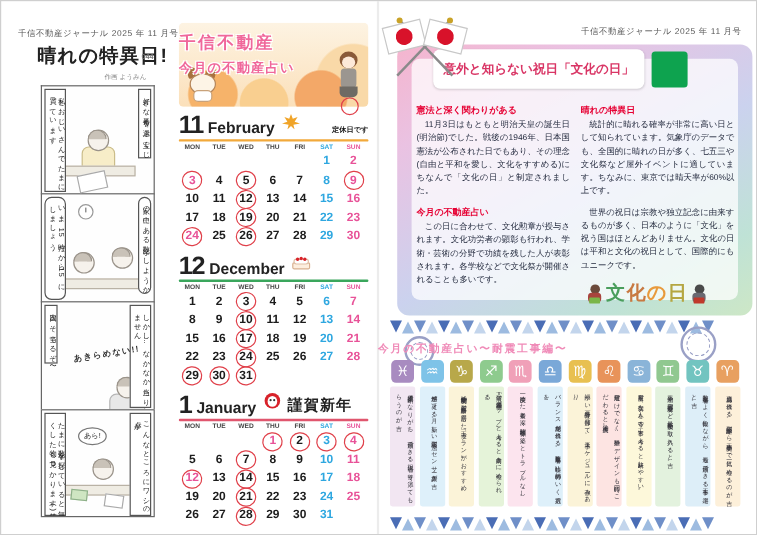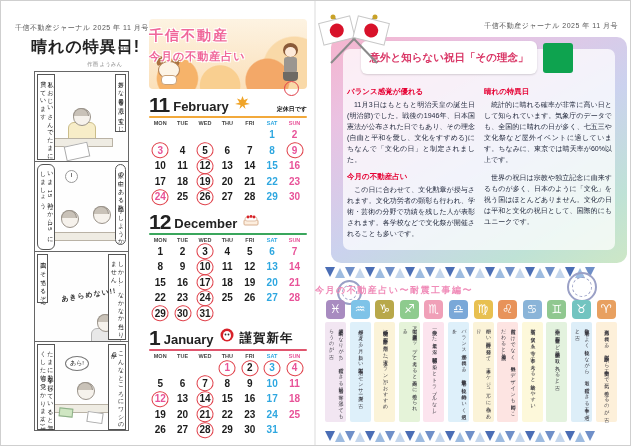--- a/index.html
+++ b/index.html
@@ -369,37 +369,50 @@
         </g>
       <g transform="rotate(14 52 24)">
           <rect x="38" y="12" width="32" height="22" fill="#fff" stroke="#c8c8c8"></rect>
           <circle cx="54" cy="23" r="7" fill="#d8122a"></circle>
         </g>
     </svg>
   </div>
 
   <div class="art-panel">
     <div class="art-inner"></div>
-    <div class="art-title" id="artTitle" style="color: rgb(217, 53, 101);">意外と知らない祝日「その理念」</div>
+    <div class="art-title" id="artTitle" style="color: rgb(217, 53, 101);">意外と知らない祝日「文化の日」</div>
     <div class="green-block" id="greenBlock" style="background: rgb(14, 163, 79);"></div>
     <div class="art-cols">
       <div class="art-col">
-        <p class="sec-h hred" style="color: rgb(230, 0, 51);">バランス感覚が優れる</p>
+        <p class="sec-h hred" style="color: rgb(230, 0, 51);">憲法と深く関わりがある</p>
         <p class="sec-b">11月3日はもともと明治天皇の誕生日(明治節)でした。戦後の1946年、日本国憲法が公布された日でもあり、その理念(自由と平和を愛し、文化をすすめる)にちなんで「文化の日」と制定されました。</p>
         <p class="sec-h hred" style="color: rgb(230, 0, 51);">今月の不動産占い</p>
         <p class="sec-b">この日に合わせて、文化勲章が授与されます。文化功労者の顕彰も行われ、学術・芸術の分野で功績を残した人が表彰されます。各学校などで文化祭が開催されることも多いです。</p>
       </div>
       <div class="art-col">
         <p class="sec-h hred" style="color: rgb(230, 0, 51); font-family: Liberation Serif, serif;">晴れの特異日</p>
         <p class="sec-b">統計的に晴れる確率が非常に高い日として知られています。気象庁のデータでも、全国的に晴れの日が多く、七五三や文化祭など屋外イベントに適しています。ちなみに、東京では晴天率が60%以上です。</p>
         <p class="sec-b">世界の祝日は宗教や独立記念に由来するものが多く、日本のように「文化」を祝う国はほとんどありません。文化の日は平和と文化の祝日として、国際的にもユニークです。</p>
       </div>
     </div>
   </div>
 
+  <div class="stamp">
+    <div class="kid">
+      <span class="kh"></span>
+        <span class="kb" style="background:#a8443c;"></span>
+        <span class="kk" style="background:#7ab648;"></span>
+    </div>
+    <div class="stamp-txt" id="stampTxt"><span style="color: rgb(74, 158, 92);">文</span><span style="color: rgb(200, 121, 65);">化</span><span style="color: rgb(232, 154, 60);">の</span><span style="color: rgb(181, 166, 66);">日</span></div>
+    <div class="kid">
+      <span class="kh" style="background:#4a4a4a;"></span>
+        <span class="kb" style="background:#6a6a72;"></span>
+        <span class="kk" style="background:#c0392b;"></span>
+    </div>
+  </div>
 
   <div class="tri-row" id="tri1" style="left:324px;top:266px;">
       <span class="tri dn" style="border-top-color: rgb(74, 109, 181);"></span>
       <span class="tri up" style="border-bottom-color: rgb(157, 187, 224);"></span>
       <span class="tri dn" style="border-top-color: rgb(111, 143, 200);"></span>
       <span class="tri up" style="border-bottom-color: rgb(195, 213, 236);"></span>
       <span class="tri dn" style="border-top-color: rgb(74, 109, 181);"></span>
       <span class="tri up" style="border-bottom-color: rgb(157, 187, 224);"></span>
       <span class="tri dn" style="border-top-color: rgb(111, 143, 200);"></span>
       <span class="tri up" style="border-bottom-color: rgb(195, 213, 236);"></span>

